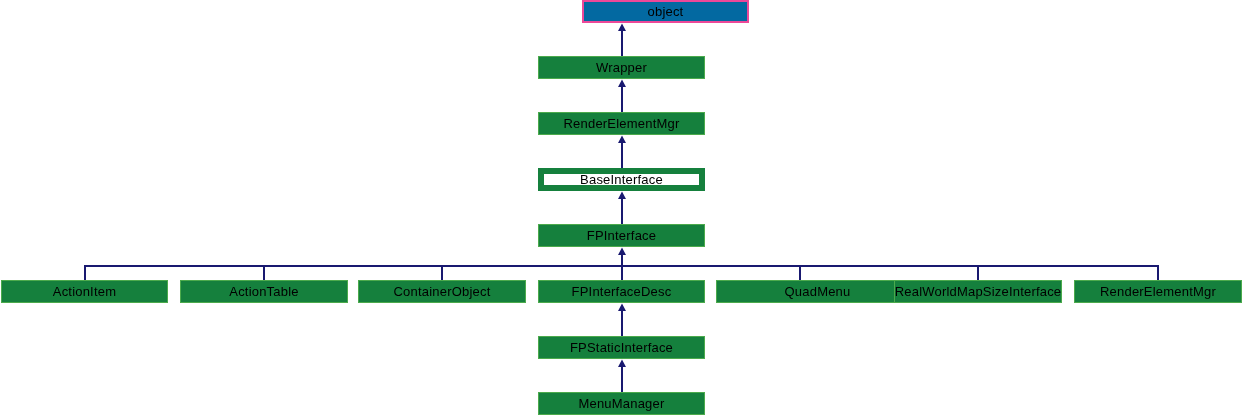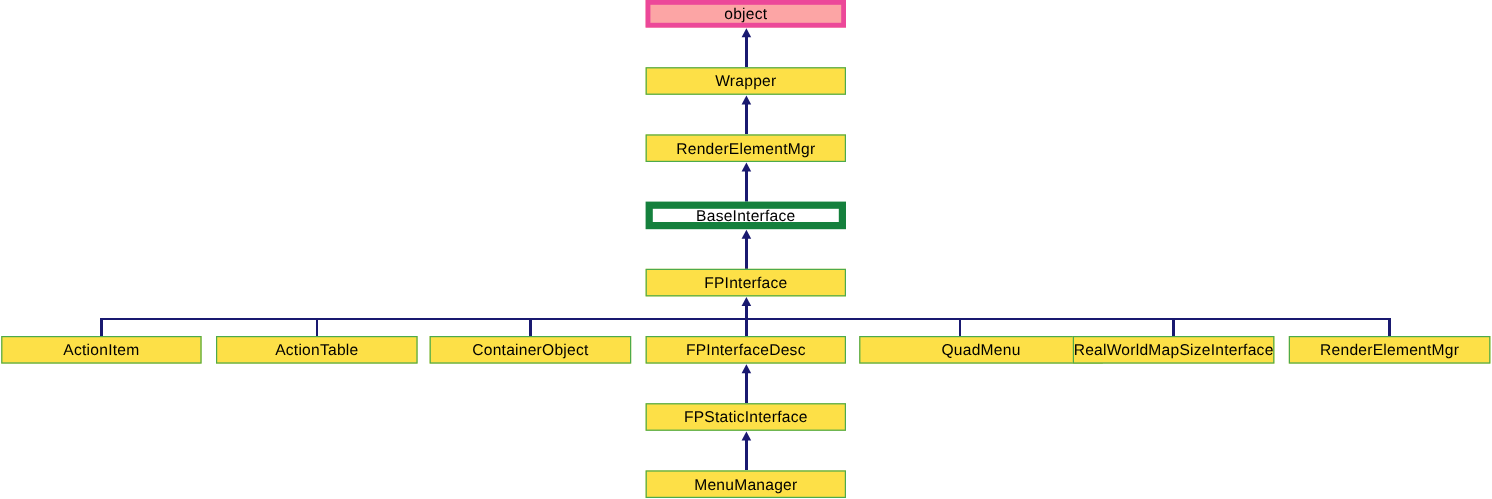--- a/index.html
+++ b/index.html
@@ -30,27 +30,28 @@
     display: flex;
     align-items: center;
     justify-content: center;
     font-size: 13px;
     color: #000000;
     white-space: nowrap;
     letter-spacing: 0.2px;
     cursor: default;
   }
   .node.green {
-    background: #fde047;
+    background: #15803d;
     border: 1px solid #4caa4c;
     cursor: pointer;
   }
   .node.gray {
-    background: #fca5a5;
-    border: 4px solid #ec4899;
+    background: #0369a1;
+    border: 2px solid #ec4899;
+    margin-left: 44px;
   }
   .node.white {
     background: #ffffff;
     border: 6px solid #15803d;
   }
   .edge-line {
     stroke: #191970;
     stroke-width: 2;
     fill: none;
     shape-rendering: crispEdges;

